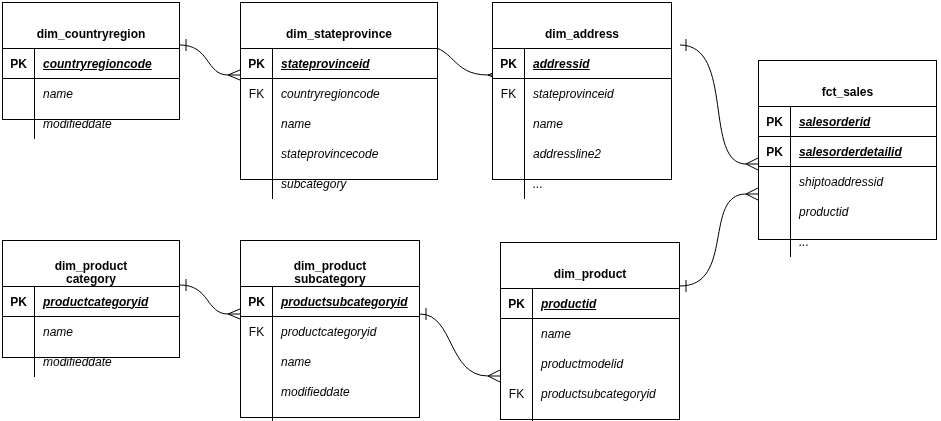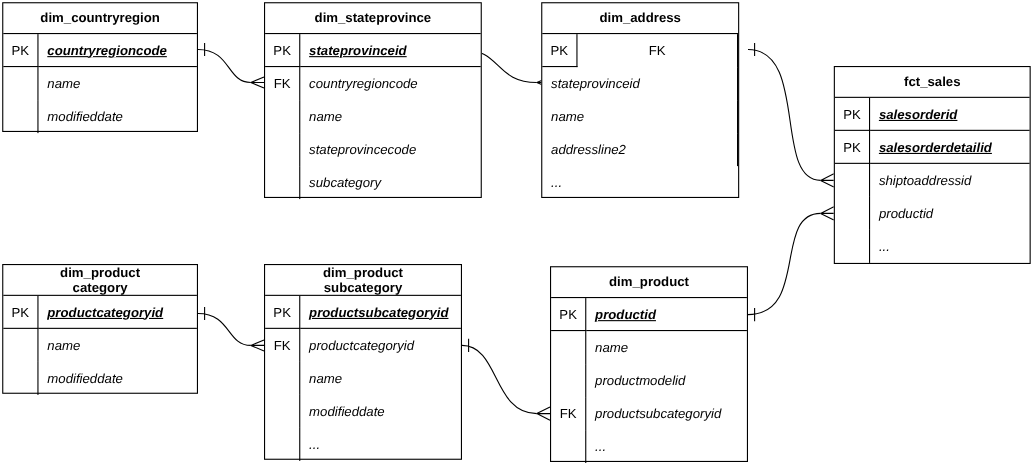--- a/index.html
+++ b/index.html
@@ -28,34 +28,35 @@
     height: 28px;
     border-bottom: 1px solid #000000;
     box-sizing: border-box;
     display: flex;
     flex-direction: column;
     align-items: center;
     justify-content: center;
     font-weight: bold;
     line-height: 13px;
     text-align: center;
+    margin-top: 18px;
   }
   .tbl-body {
     display: grid;
     grid-template-columns: 32px 1fr;
   }
   .key-cell {
     height: 30px;
     box-sizing: border-box;
     border-right: 1px solid #000000;
     display: flex;
     align-items: center;
     justify-content: center;
   }
-  .key-pk { font-weight: normal; }
+  .key-pk { font-weight: bold; }
   .field-cell {
     height: 30px;
     box-sizing: border-box;
     display: flex;
     align-items: center;
     padding-left: 8px;
     font-style: italic;
   }
   .row-sep { border-bottom: 1px solid #000000; }
   .pk-field {
@@ -166,20 +167,23 @@
     </div>
   </div>
 
   <div class="er-table" id="t-address">
     <div class="tbl-header">
       <span>dim_address</span>
       <span></span>
     </div>
     <div class="tbl-body">
       <div class="key-cell key-pk row-sep">PK</div>
+      <div class="field-cell row-sep">
+          <span class="pk-field">addressid</span>
+        </div>
       <div class="key-cell">FK</div>
       <div class="field-cell">
           <span>stateprovinceid</span>
         </div>
       <div class="key-cell"></div>
       <div class="field-cell">
           <span>name</span>
         </div>
       <div class="key-cell"></div>
       <div class="field-cell">

